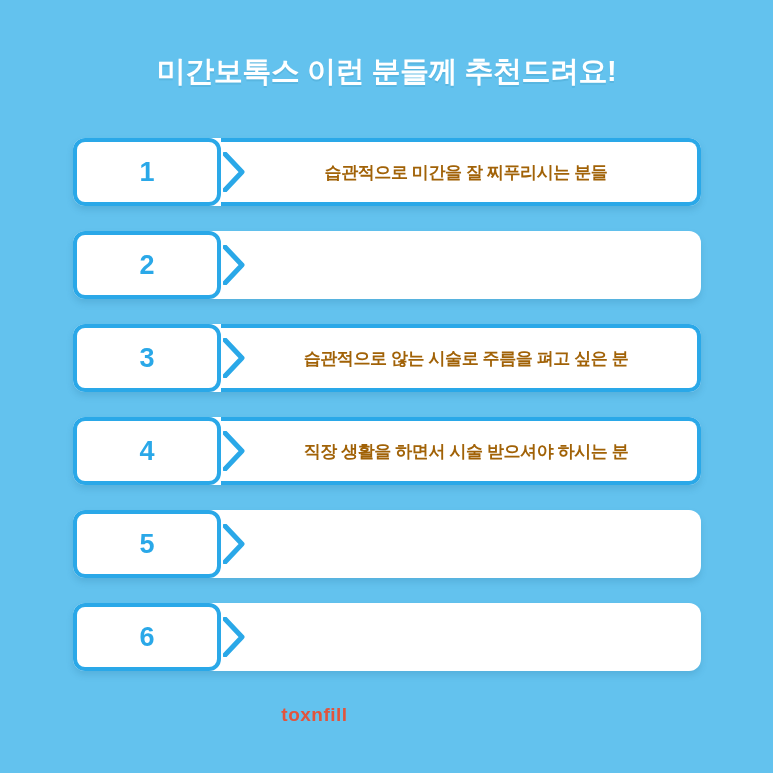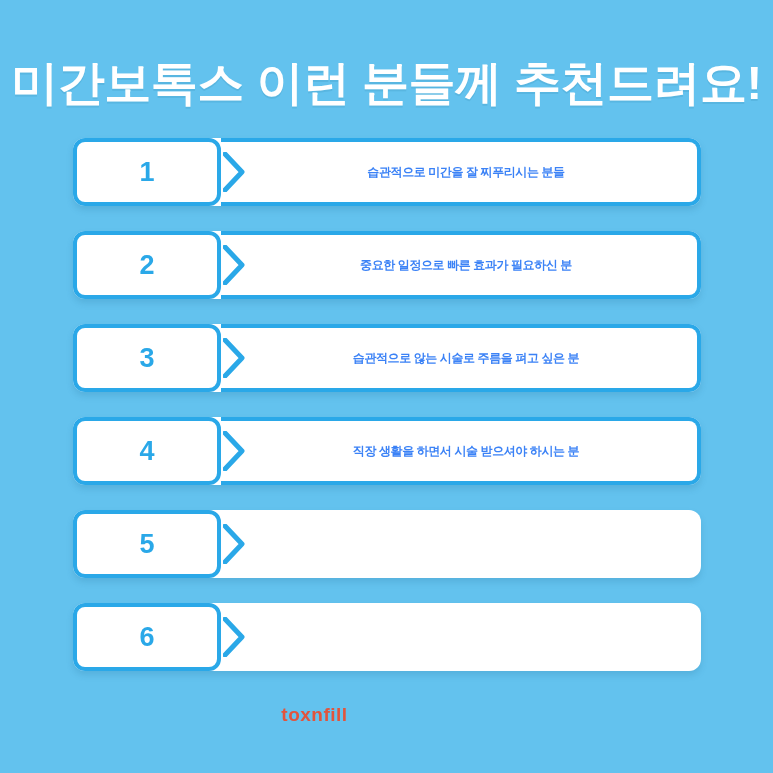--- a/index.html
+++ b/index.html
@@ -19,21 +19,21 @@
     height: 773px;
     box-sizing: border-box;
     background: #63c2ee;
   }
   .title {
     position: absolute;
     top: 52px;
     left: 0;
     width: 773px;
     text-align: center;
-    font-size: 47px;
+    font-size: 29px;
     font-weight: bold;
     color: #ffffff;
     letter-spacing: -0.5px;
     text-shadow: 0 2px 0 rgba(70,160,200,0.35);
   }
   .list {
     position: absolute;
     top: 138px;
     left: 73px;
     width: 628px;
@@ -90,22 +90,22 @@
     background: #ffffff;
     border: 4px solid #2aa8e8;
     border-left: none;
     box-sizing: border-box;
     display: flex;
     align-items: center;
     justify-content: center;
     z-index: 2;
   }
   .text-cell span {
-    font-size: 12px;
-    color: #3b82f6;
+    font-size: 17px;
+    color: #a16207;
     font-weight: bold;
     letter-spacing: -0.4px;
     padding-left: 26px;
     padding-right: 12px;
     text-align: center;
   }
   .brand {
     position: absolute;
     bottom: 47px;
     left: 0;
@@ -136,23 +136,20 @@
       </div>
       <div class="arrow">
         <svg width="22" height="40" viewBox="0 0 22 40">
             <polyline points="2,2 19,20 2,38" fill="none" stroke="#2aa8e8" stroke-width="5" stroke-linecap="round" stroke-linejoin="round"></polyline>
           </svg>
       </div>
     </div>
 
     <div class="row">
       <div class="row-box"></div>
-      <div class="text-cell">
-        <span>중요한 일정으로 빠른 효과가 필요하신 분</span>
-      </div>
       <div class="num-cell">
         <span class="num">2</span>
       </div>
       <div class="arrow">
         <svg width="22" height="40" viewBox="0 0 22 40">
             <polyline points="2,2 19,20 2,38" fill="none" stroke="#2aa8e8" stroke-width="5" stroke-linecap="round" stroke-linejoin="round"></polyline>
           </svg>
       </div>
     </div>
 

